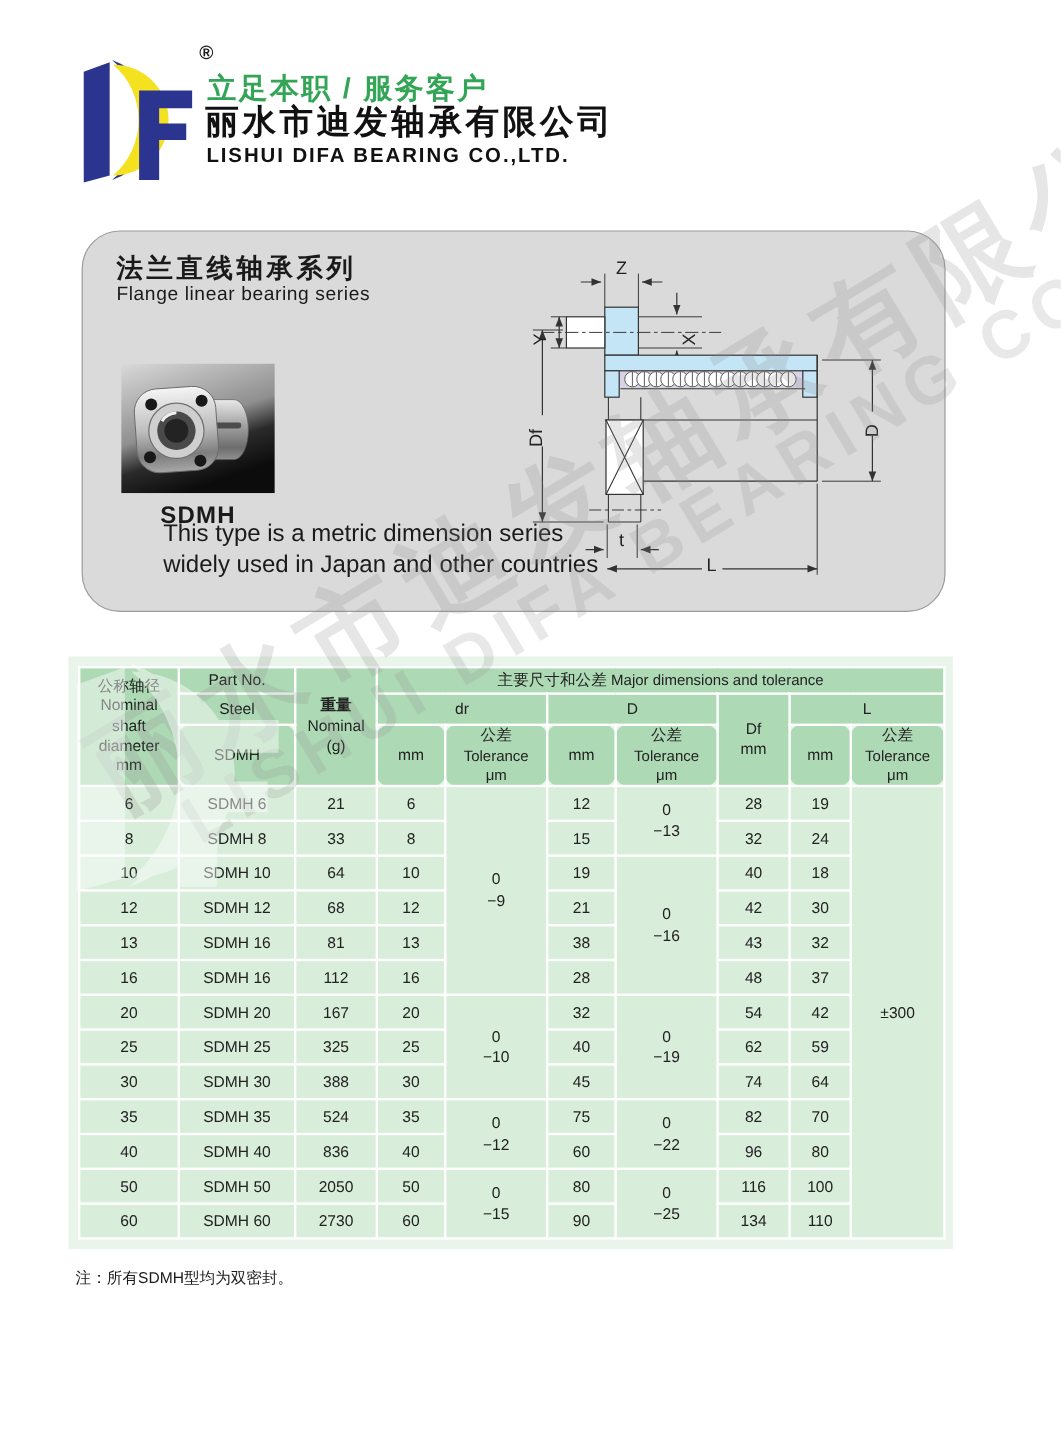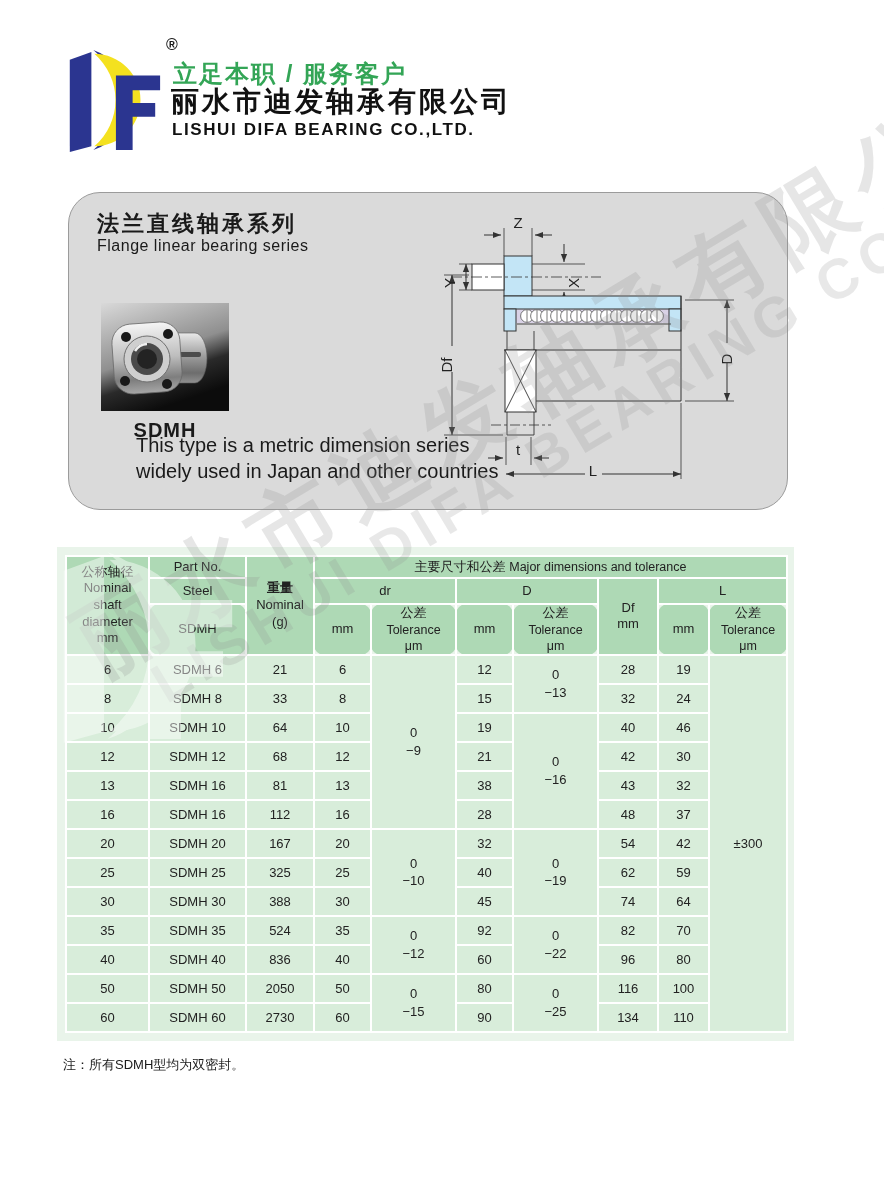--- a/index.html
+++ b/index.html
@@ -300,21 +300,21 @@
             <td>10</td>
             <td>SDMH 10</td>
             <td>64</td>
             <td>10</td>
             <td>19</td>
             <td rowspan="4" class="tol">
               <div>0</div>
               <div>−16</div>
             </td>
             <td>40</td>
-            <td>46</td>
+            <td>18</td>
           </tr>
           <tr>
             <td>12</td>
             <td>SDMH 12</td>
             <td>68</td>
             <td>12</td>
             <td>21</td>
             <td>42</td>
             <td>30</td>
           </tr>
@@ -373,21 +373,21 @@
           </tr>
           <tr>
             <td>35</td>
             <td>SDMH 35</td>
             <td>524</td>
             <td>35</td>
             <td rowspan="2" class="tol">
               <div>0</div>
               <div>−12</div>
             </td>
-            <td>92</td>
+            <td>75</td>
             <td rowspan="2" class="tol">
               <div>0</div>
               <div>−22</div>
             </td>
             <td>82</td>
             <td>70</td>
           </tr>
           <tr>
             <td>40</td>
             <td>SDMH 40</td>

